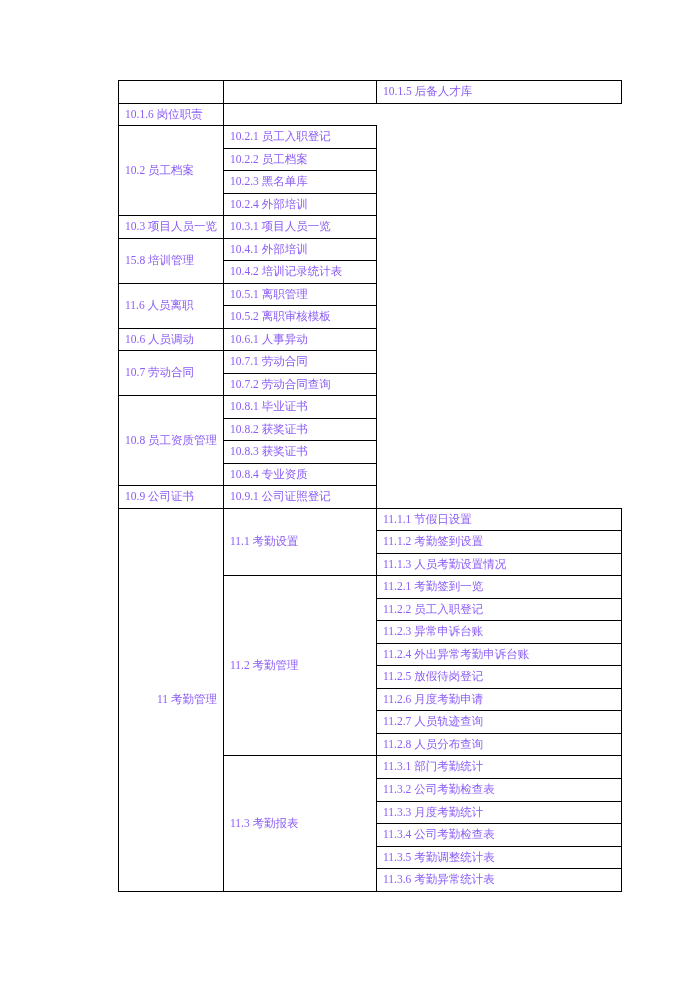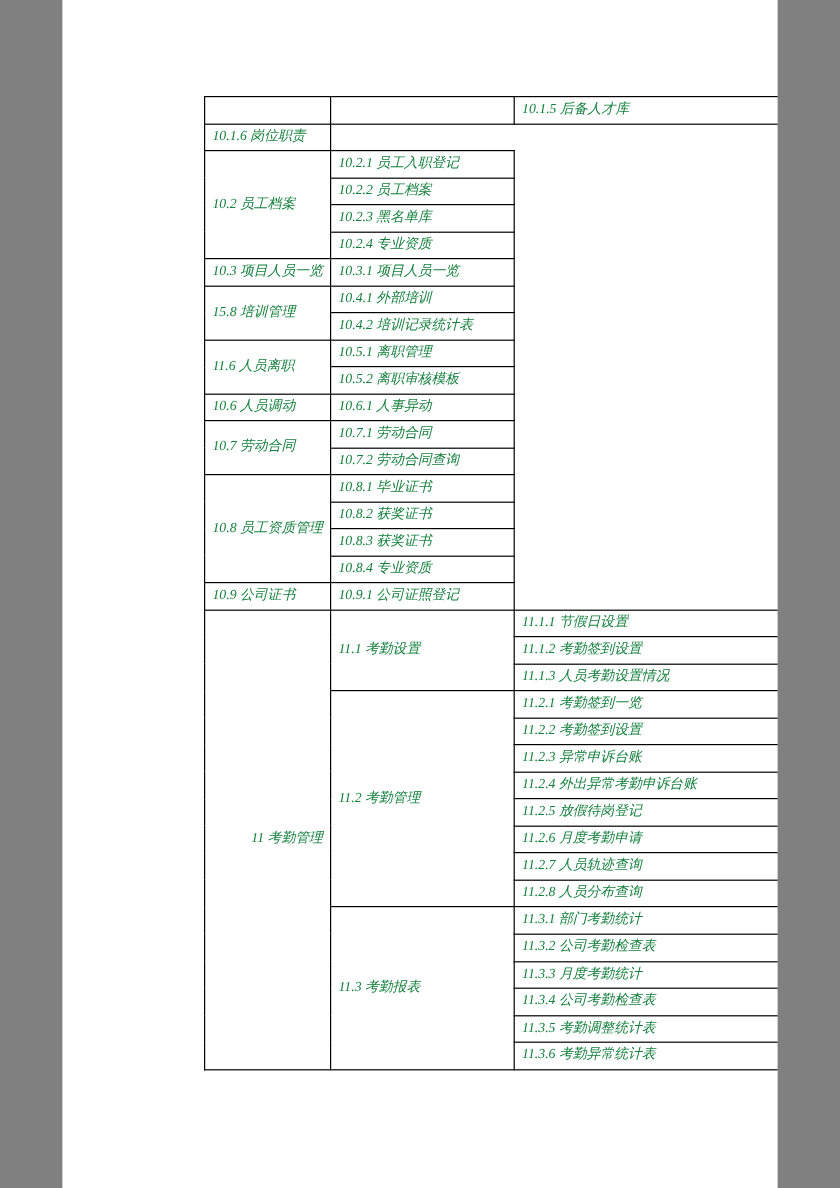--- a/index.html
+++ b/index.html
@@ -1,30 +1,29 @@
 <!DOCTYPE html>
 <html><head>
 <meta charset="utf-8">
 <style>
   html, body {
     margin: 0;
     padding: 0;
     background: #808080;
   }
   .page {
-    width: 596px;
+    width: 700px;
     height: 990px;
     background: #ffffff;
     margin: 0 auto;
     position: relative;
     box-sizing: border-box;
     font-family: "Liberation Serif", "DejaVu Serif", serif;
-    color: #15803d;
+    color: #8b5cf6;
     overflow: hidden;
-    font-style: italic;
   }
   .doc-body {
     position: absolute;
     left: 118px;
     top: 80px;
     width: 464px;
   }
   table.spec {
     border-collapse: collapse;
     width: 464px;
@@ -83,21 +82,21 @@
             <td class="col-b" rowspan="4">10.2  员工档案</td>
             <td class="col-c">10.2.1  员工入职登记</td>
           </tr>
           <tr>
             <td class="col-c">10.2.2  员工档案</td>
           </tr>
           <tr>
             <td class="col-c">10.2.3  黑名单库</td>
           </tr>
           <tr>
-            <td class="col-c">10.2.4  专业资质</td>
+            <td class="col-c">10.2.4  外部培训</td>
           </tr>
           <tr>
             <td class="col-b">10.3  项目人员一览</td>
             <td class="col-c">10.3.1  项目人员一览</td>
           </tr>
           <tr>
             <td class="col-b" rowspan="2">15.8  培训管理</td>
             <td class="col-c">10.4.1  外部培训</td>
           </tr>
           <tr>
@@ -147,21 +146,21 @@
             <td class="col-c">11.1.2  考勤签到设置</td>
           </tr>
           <tr>
             <td class="col-c">11.1.3  人员考勤设置情况</td>
           </tr>
           <tr>
             <td class="col-b" rowspan="8">11.2  考勤管理</td>
             <td class="col-c">11.2.1  考勤签到一览</td>
           </tr>
           <tr>
-            <td class="col-c">11.2.2  考勤签到设置</td>
+            <td class="col-c">11.2.2  员工入职登记</td>
           </tr>
           <tr>
             <td class="col-c">11.2.3  异常申诉台账</td>
           </tr>
           <tr>
             <td class="col-c">11.2.4  外出异常考勤申诉台账</td>
           </tr>
           <tr>
             <td class="col-c">11.2.5  放假待岗登记</td>
           </tr>

